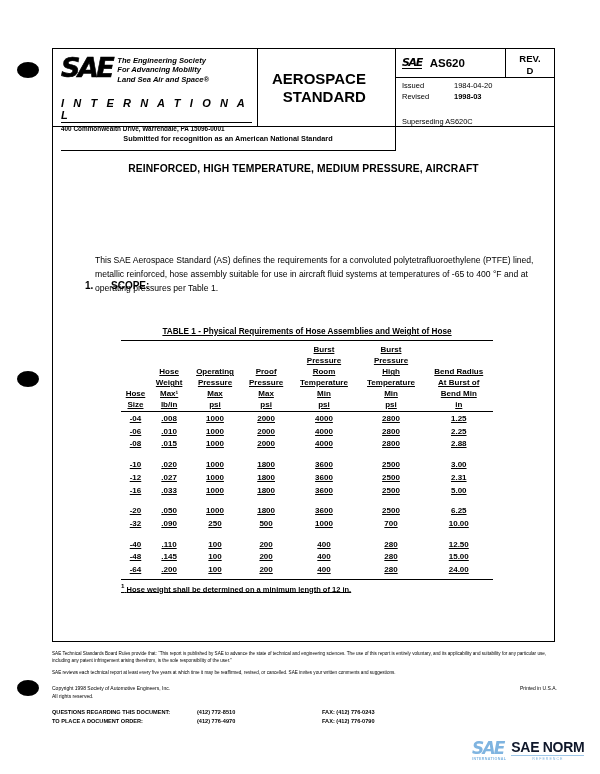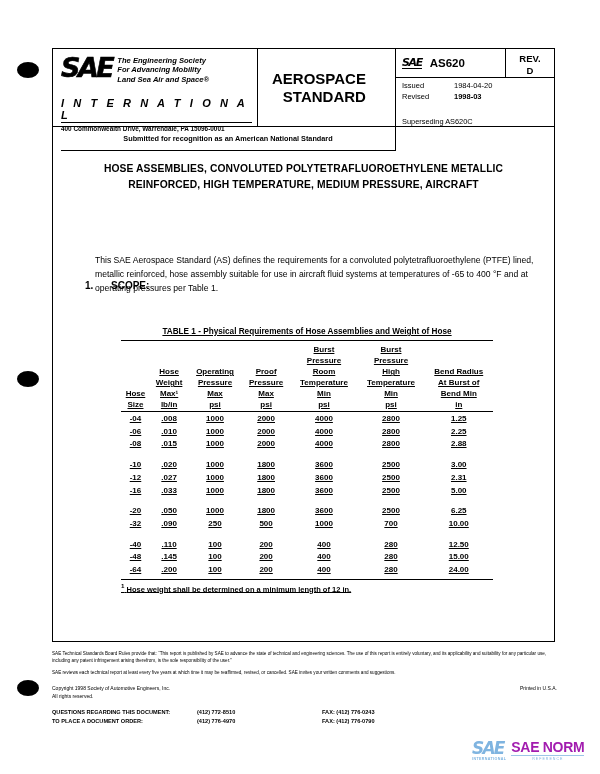--- a/index.html
+++ b/index.html
@@ -293,21 +293,21 @@
   .norm-sub {
     font-size: 3.6px;
     color: #7fb4e0;
     letter-spacing: 0.4px;
     font-weight: bold;
     text-align: center;
   }
   .norm-txt {
     font-size: 14px;
     font-weight: bold;
-    color: #a21caf;
+    color: #0f172a;
     line-height: 1;
     letter-spacing: -0.3px;
   }
   .norm-rule {
     border-top: 1px solid #9cc6e8;
     font-size: 3.6px;
     color: #7fb4e0;
     letter-spacing: 1px;
     text-align: center;
     margin-top: 1px;
@@ -367,21 +367,20 @@
           <span class="ir-val b">1998-03</span>
         </div>
         <div class="supersede">Superseding AS620C</div>
       </div>
     </div>
   </div>
 
   <div class="submitted">Submitted for recognition as an American National Standard</div>
 
   <div class="title-block">
-    <div>HOSE ASSEMBLIES, CONVOLUTED POLYTETRAFLUOROETHYLENE METALLIC</div>
     <div>REINFORCED, HIGH TEMPERATURE, MEDIUM PRESSURE, AIRCRAFT</div>
   </div>
 
   <div class="scope-head">
     <span class="n">1.</span><span>SCOPE:</span>
   </div>
   <div class="scope-body">This SAE Aerospace Standard (AS) defines the requirements for a convoluted polytetrafluoroethylene (PTFE) lined, metallic reinforced, hose assembly suitable for use in aircraft fluid systems at temperatures of -65 to 400 °F and at operating pressures per Table 1.</div>
 
   <div class="tbl-wrap">
     <div class="tbl-title">TABLE 1 - Physical Requirements of Hose Assemblies and Weight of Hose</div>

